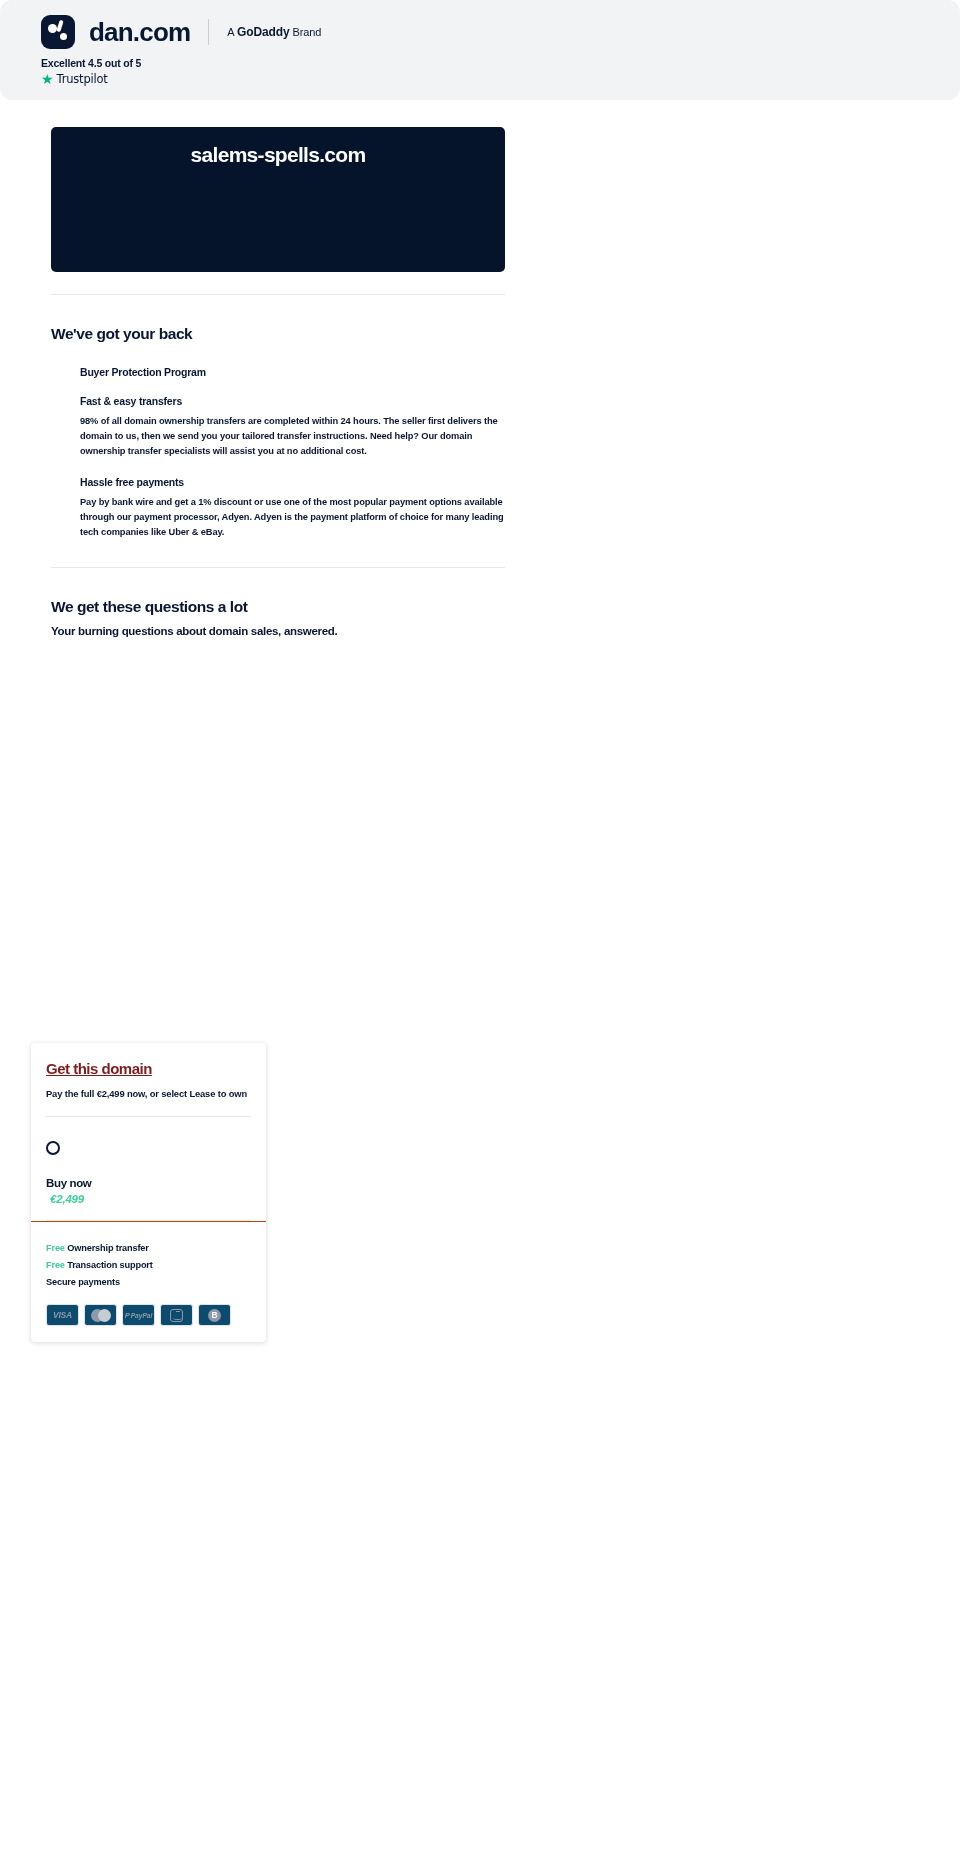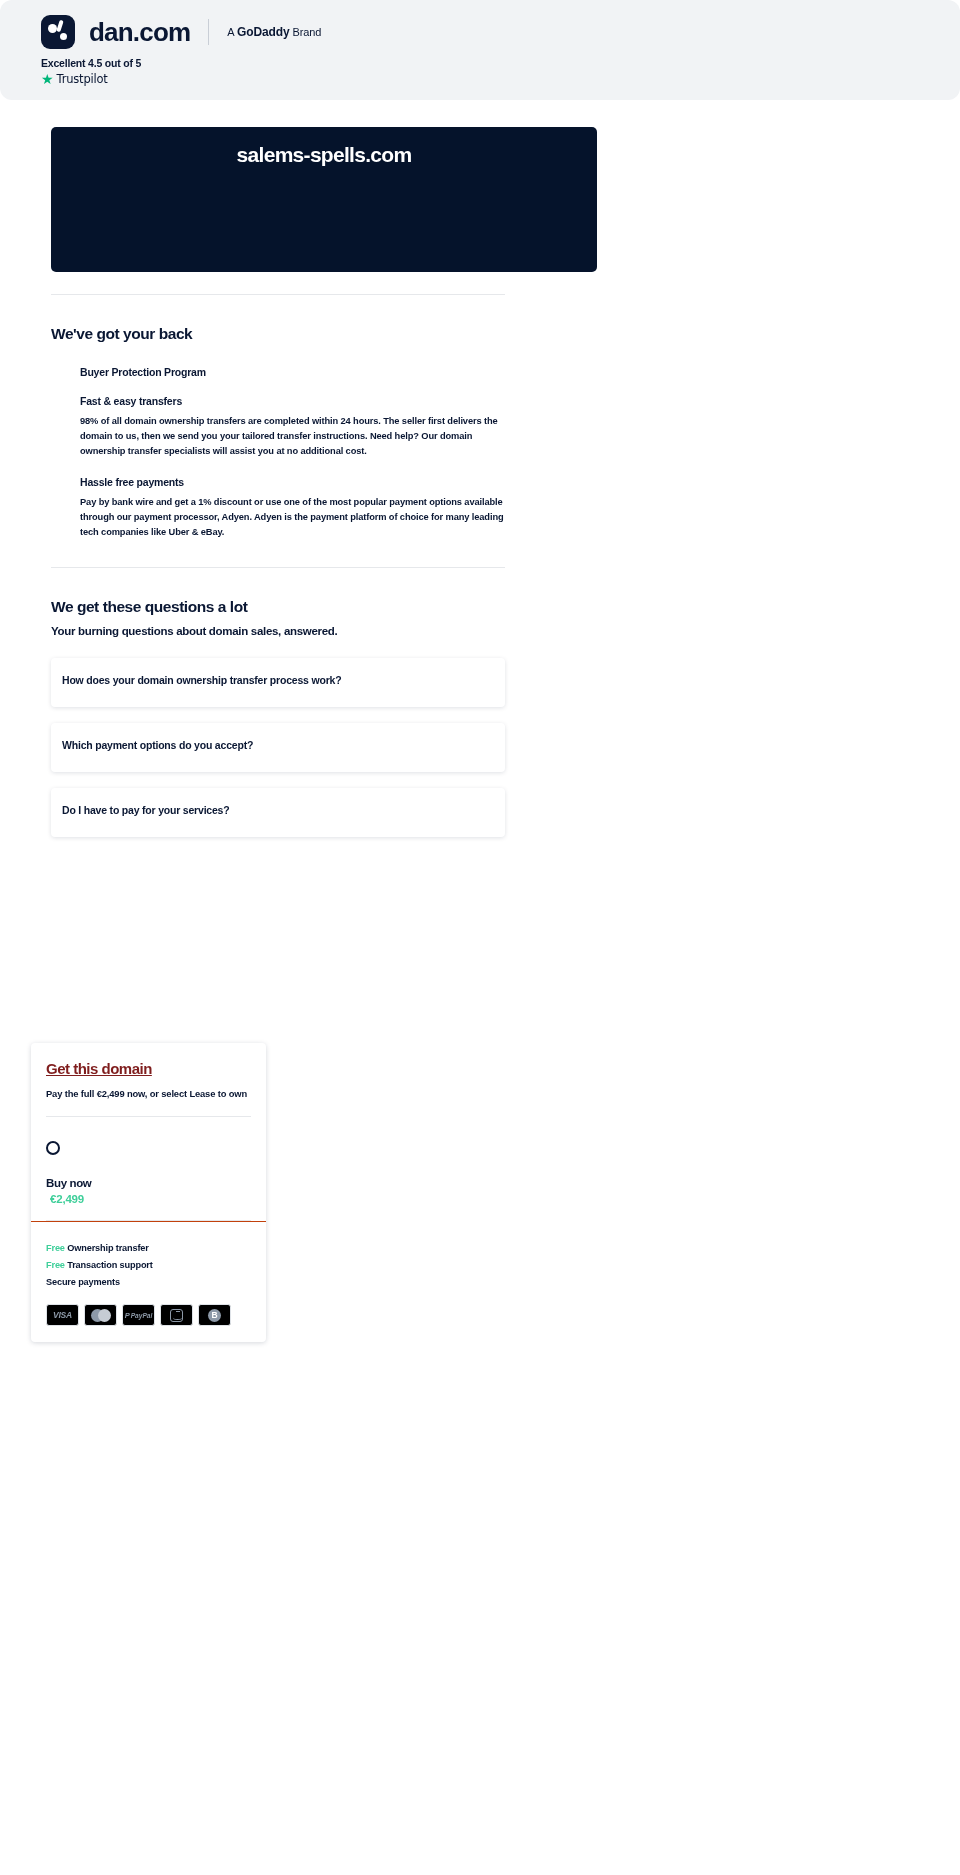--- a/index.html
+++ b/index.html
@@ -115,21 +115,21 @@
   .page-title {
     font-size: 35px;
     font-weight: bold;
     letter-spacing: -1.3px;
     color: #0a1733;
     margin-top: 42px;
   }
 
   .domain-banner {
     margin-top: 27px;
-    width: 546px;
+    width: 454px;
     height: 145px;
     background: #05132b;
     border-radius: 5px;
     display: flex;
     justify-content: center;
     padding-top: 16px;
   }
   .domain-banner-text {
     color: #ffffff;
     font-size: 21px;
@@ -249,21 +249,21 @@
     color: #0a1733;
   }
   .opt-price {
     margin-top: 4px;
     font-size: 11.5px;
     font-weight: bold;
     letter-spacing: -0.2px;
     color: #3fcf9a;
     text-align: center;
   }
-  .opt-price.left-ind { text-align: left; padding-left: 4px; }
+  .opt-price.left-ind { text-align: left; padding-left: 4px; font-style: italic; }
   .opt-permonth {
     font-size: 7.4px;
     font-weight: bold;
     color: #0a1733;
     text-align: center;
     margin-top: 2px;
     letter-spacing: -0.1px;
   }
 
   .next-wrap { padding: 15px 14px 16px 14px; }
@@ -297,21 +297,21 @@
   .pay-icons {
     display: flex;
     gap: 5px;
     margin-top: 13px;
   }
   .pay-icon {
     width: 33px;
     height: 22px;
     border: 1px solid #dfe3e8;
     border-radius: 3px;
-    background: #000000;
+    background: #0c4a6e;
     display: flex;
     align-items: center;
     justify-content: center;
   }
   .pi-visa {
     font-size: 8.5px;
     font-weight: bold;
     font-style: italic;
     color: #8d99a8;
     letter-spacing: -0.2px;
@@ -422,31 +422,20 @@
       <div class="benefit-title">Hassle free payments</div>
       <div class="benefit-body">Pay by bank wire and get a 1% discount or use one of the most popular payment options available through our payment processor, Adyen. Adyen is the payment platform of choice for many leading tech companies like Uber &amp; eBay.</div>
     </div>
   </div>
 
   <hr class="hr hr-2">
 
   <h2 class="section-title sec-faq">We get these questions a lot</h2>
   <div class="faq-sub">Your burning questions about domain sales, answered.</div>
 
-  <div class="faq-list">
-    <div class="faq-item">
-      <div class="faq-q">How does your domain ownership transfer process work?</div>
-    </div>
-    <div class="faq-item">
-      <div class="faq-q">Which payment options do you accept?</div>
-    </div>
-    <div class="faq-item">
-      <div class="faq-q">Do I have to pay for your services?</div>
-    </div>
-  </div>
 
   <aside class="buy-card">
     <div class="buy-card-top">
       <div class="buy-title">Get this domain</div>
       <div class="buy-sub">Pay the full €2,499 now, or select Lease to own</div>
       <div class="card-divider"></div>
     </div>
 
     <div class="option-block">
       <div class="radio"></div>

